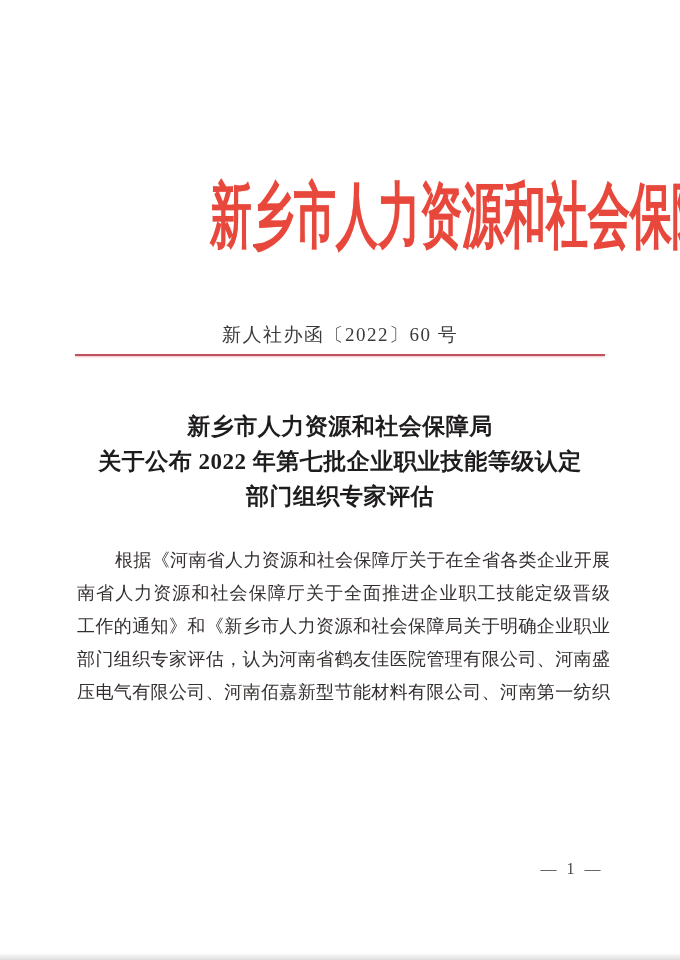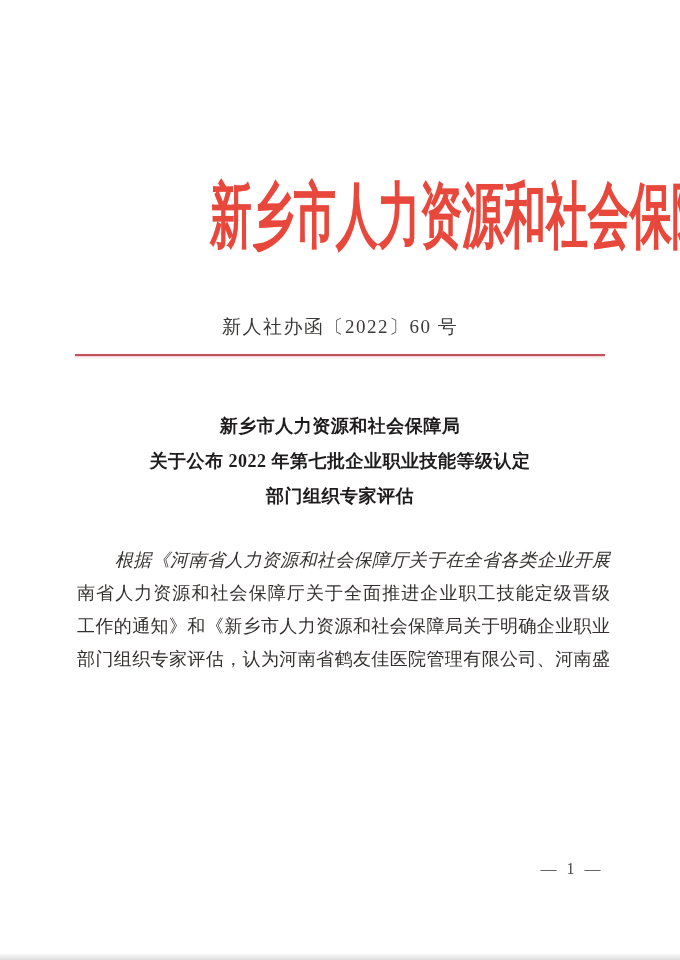--- a/index.html
+++ b/index.html
@@ -26,57 +26,57 @@
   .letterhead-text{
     display:inline-block;
     font-size:70px;font-weight:700;
     color:var(--red);
     transform:scale(0.60,1.02);
     transform-origin:center center;
     text-shadow:0 0 1px rgba(232,71,59,0.55);
   }
   
   .docnum{
-    position:absolute;top:314px;left:0;width:680px;
+    position:absolute;top:322px;left:0;width:680px;
     text-align:center;
     font-size:19px;color:#3c3a39;
     letter-spacing:1.5px;
   }
   
   .redline{
     position:absolute;top:354px;left:75px;
     width:530px;height:2px;
     background:var(--divider);
     box-shadow:0 1px 2px rgba(222,130,140,0.5);
   }
   
   .title{
     position:absolute;top:409px;left:40px;width:600px;
     text-align:center;
-    font-weight:700;font-size:18px;line-height:35px;
+    font-weight:700;font-size:23px;line-height:35px;
     color:var(--title-ink);
     letter-spacing:0.5px;
   }
   
   .body{
     position:absolute;top:544px;left:77px;width:533px;
     font-size:18px;color:var(--body-ink);
   }
   .salutation{
     height:33px;line-height:33px;
     letter-spacing:1.5px;
     text-align:left;
   }
   .bodyline{
     height:33px;line-height:33px;
     text-align:justify;
     text-align-last:justify;
     text-justify:inter-character;
   }
-  .bodyline.indent{padding-left:38px;font-style:italic;}
+  .bodyline.indent{padding-left:38px;}
   
   .pagenum{
     position:absolute;top:860px;left:492px;width:160px;
     text-align:center;
     font-size:16px;color:var(--pn-ink);
     letter-spacing:3px;
   }
   
   .scan-edge{
     position:absolute;bottom:0;left:0;
@@ -102,19 +102,20 @@
     <div class="title-line">新乡市人力资源和社会保障局</div>
     <div class="title-line">关于公布 2022 年第七批企业职业技能等级认定</div>
     <div class="title-line">部门组织专家评估</div>
   </div>
 
   <div class="body">
     <div class="bodyline indent">根据《河南省人力资源和社会保障厅关于在全省各类企业开展</div>
     <div class="bodyline">南省人力资源和社会保障厅关于全面推进企业职工技能定级晋级</div>
     <div class="bodyline">工作的通知》和《新乡市人力资源和社会保障局关于明确企业职业</div>
     <div class="bodyline">部门组织专家评估，认为河南省鹤友佳医院管理有限公司、河南盛</div>
+    <div class="bodyline">压电气有限公司、河南佰嘉新型节能材料有限公司、河南第一纺织</div>
   </div>
 
   <div class="pagenum">— 1 —</div>
 
   <div class="scan-edge"></div>
 
 </div>
 
 </body></html>

